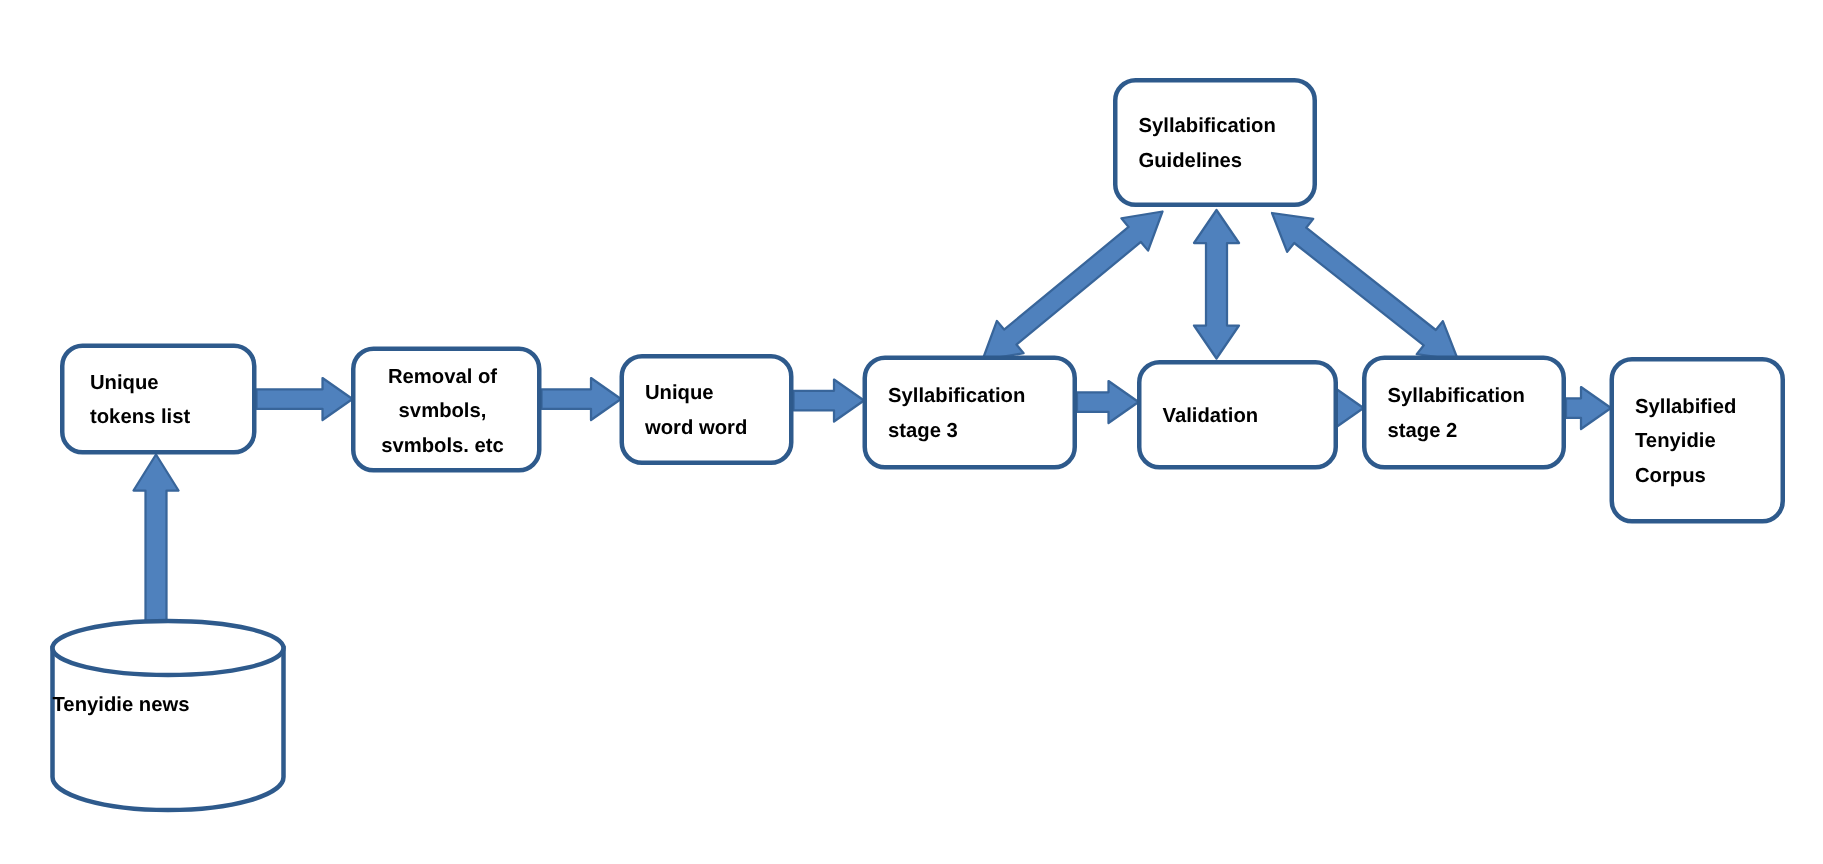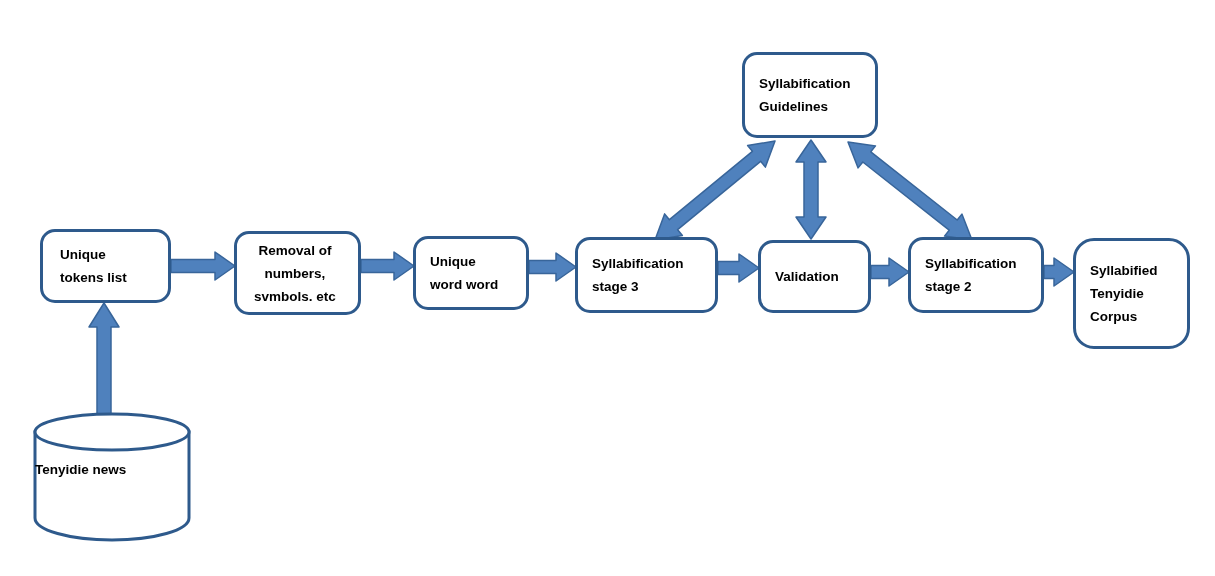--- a/index.html
+++ b/index.html
@@ -63,44 +63,44 @@
     <span class="ln">Guidelines</span>
   </div>
 
   <div class="node" style="left:40px;top:229px;width:131px;height:74px;padding-left:17px;">
     <span class="ln">Unique</span>
     <span class="ln">tokens list</span>
   </div>
 
   <div class="node" style="left:234px;top:231px;width:127px;height:84px;align-items:center;">
     <span class="ln">Removal of</span>
-    <span class="ln">numbers,</span>
+    <span class="ln">svmbols,</span>
     <span class="ln">svmbols. etc</span>
   </div>
 
   <div class="node" style="left:413px;top:236px;width:116px;height:74px;">
     <span class="ln">Unique</span>
     <span class="ln">word word</span>
   </div>
 
   <div class="node" style="left:575px;top:237px;width:143px;height:76px;">
     <span class="ln">Syllabification</span>
     <span class="ln">stage 3</span>
   </div>
 
-  <div class="node" style="left:758px;top:240px;width:113px;height:73px;">
+  <div class="node" style="left:758px;top:240px;width:134px;height:73px;">
     <span class="ln">Validation</span>
   </div>
 
   <div class="node" style="left:908px;top:237px;width:136px;height:76px;">
     <span class="ln">Syllabification</span>
     <span class="ln">stage 2</span>
   </div>
 
-  <div class="node" style="left:1073px;top:238px;width:117px;height:111px;border-radius:21px;">
+  <div class="node" style="left:1073px;top:238px;width:117px;height:111px;">
     <span class="ln">Syllabified</span>
     <span class="ln">Tenyidie</span>
     <span class="ln">Corpus</span>
   </div>
 
   <div class="cyl-label">
     <span class="ln">Tenyidie news</span>
   </div>
 
 </div>

